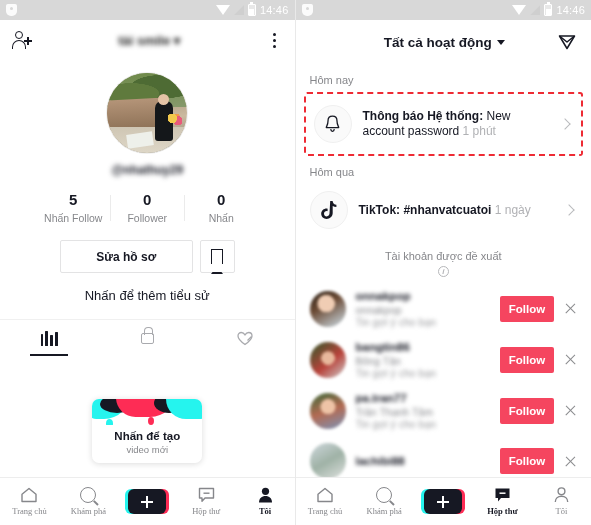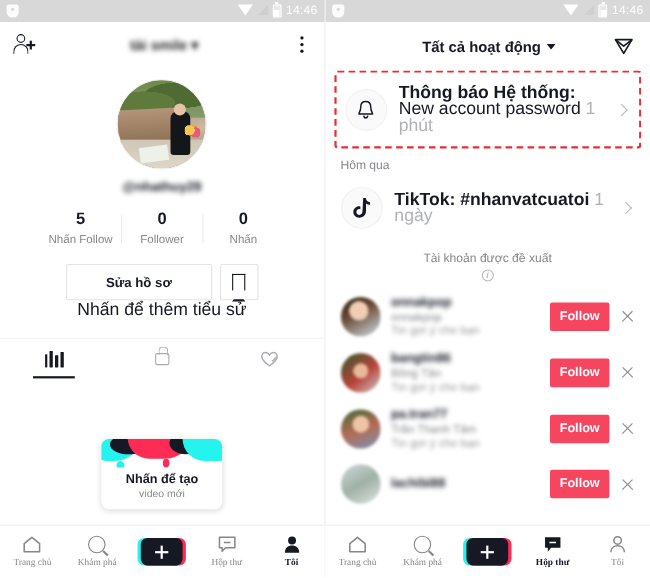--- a/index.html
+++ b/index.html
@@ -12,21 +12,21 @@
   .screens { display: flex; width: 591px; height: 525px; }
   .panel { width: 295.5px; height: 525px; position: relative; background: #fff; display: flex; flex-direction: column; }
   .panel.left { border-right: 1px solid #e9e9e9; }
 
   
   .statusbar {
     height: 20px; background: #d8d8d8; display: flex; align-items: center;
     padding: 0 6px; flex: 0 0 20px; position: relative;
   }
   .sb-left { display: flex; align-items: center; gap: 4px; }
-  .sb-right { margin-left: auto; display: flex; align-items: flex-start; gap: 4px; }
+  .sb-right { margin-left: auto; display: flex; align-items: center; gap: 4px; }
   .sb-shield { width: 11px; height: 12px; background: #fff; border-radius: 2px 2px 5px 5px; opacity: .92; position: relative; }
   .sb-shield:after { content:""; position:absolute; left:4px; top:3px; width:3px; height:3px; border-radius:50%; background:#d8d8d8; }
   .sb-wifi { width: 0; height: 0; border-left: 7px solid transparent; border-right: 7px solid transparent; border-top: 10px solid #fff; }
   .sb-sig { width: 10px; height: 10px; background: #cfcfcf; clip-path: polygon(100% 0,100% 100%,0 100%); }
   .sb-batt { width: 8px; height: 12px; border: 1.5px solid #fff; border-radius: 1px; position: relative; background: #e8e8e8; }
   .sb-batt:before { content:""; position:absolute; top:-3px; left:1.5px; width:3px; height:2px; background:#fff; }
   .sb-batt:after { content:""; position:absolute; left:0.5px; bottom:0.5px; right:0.5px; height:60%; background:#fff; }
   .sb-time { font-size: 11px; color: #ffffff; font-weight: 400; letter-spacing: .2px; }
 
   
@@ -70,21 +70,21 @@
   .actions { display: flex; align-items: center; gap: 7px; margin-top: 16px; }
   .btn-edit {
     width: 133px; height: 33px; border: 1px solid #e3e3e4; border-radius: 2px; background: #fff;
     font-size: 12px; font-weight: 700; color: #161823; display: flex; align-items: center; justify-content: center;
   }
   .btn-bookmark { width: 35px; height: 33px; border: 1px solid #e3e3e4; border-radius: 2px; background: #fff; display: flex; align-items: center; justify-content: center; }
   .bm { width: 12px; height: 15px; border: 1.7px solid #161823; border-bottom: none; position: relative; }
   .bm:after { content:""; position:absolute; left: -1.7px; bottom: -8px; width: 0; height: 0; border-left: 6.7px solid transparent; border-right: 6.7px solid transparent; border-bottom: 8px solid #fff; }
   .bm:before { content:""; position:absolute; left: -1.7px; bottom: -9.6px; width: 0; height: 0; border-left: 6.7px solid transparent; border-right: 6.7px solid transparent; border-bottom: 8px solid #161823; }
 
-  .bio { font-size: 16px; color: #161823; }
+  .bio { margin-top: 15px; font-size: 13px; color: #161823; }
 
   .ptabs { display: flex; width: 100%; margin-top: 16px; border-top: 1px solid #f0f0f0; }
   .ptab { flex: 1; height: 36px; display: flex; align-items: center; justify-content: center; position: relative; }
   .ptab.active:after { content:""; position:absolute; bottom: 0; left: 50%; transform: translateX(-50%); width: 38px; height: 2px; background: #161823; }
   .ic-grid { display: flex; gap: 2.5px; align-items: flex-end; }
   .ic-grid i { width: 2.4px; height: 14px; background: #161823; display: block; border-radius: 0.5px; }
   .ic-grid i:nth-child(1){height:12px} .ic-grid i:nth-child(2){height:15px} .ic-grid i:nth-child(3){height:11px} .ic-grid i:nth-child(4){height:14px}
   .ic-lock { width: 13px; height: 11px; border: 1.6px solid #a9aaae; border-radius: 2px; position: relative; }
   .ic-lock:before { content:""; position:absolute; left: 2.2px; top: -7px; width: 6.6px; height: 7px; border: 1.6px solid #a9aaae; border-bottom: none; border-radius: 4px 4px 0 0; }
   .ic-heart { position: relative; width: 16px; height: 15px; }
@@ -131,21 +131,21 @@
   .ic-send { width: 20px; height: 20px; flex: 0 0 20px; }
 
   .notif-body { flex: 1; overflow: hidden; }
   .sect-title { font-size: 11px; color: #86878b; padding: 10px 14px 6px; }
   .sect-title.sugg { display: flex; align-items: center; gap: 4px; padding-top: 14px; flex-direction: column; }
   .info-i { width: 11px; height: 11px; border: 1px solid #b6b7ba; border-radius: 50%; color: #b6b7ba; font-size: 8px; line-height: 9px; text-align: center; font-style: italic; font-weight: 700; }
 
   .hl-wrap { margin: 0 8px; border: 2px dashed #ee2b34; border-radius: 3px; padding: 4px 2px; }
   .notif-row { display: flex; align-items: center; padding: 7px 6px; gap: 11px; }
   .n-avatar { width: 38px; height: 38px; border-radius: 50%; background: #fafafa; border: 1px solid #f0f0f0; display: flex; align-items: center; justify-content: center; flex: 0 0 38px; }
-  .n-text { flex: 1; font-size: 16px; line-height: 15px; color: #161823; }
+  .n-text { flex: 1; font-size: 12px; line-height: 15px; color: #161823; }
   .n-text b { font-weight: 700; }
   .n-time { color: #b0b1b4; font-weight: 400; }
   .chev { width: 8px; height: 8px; border-right: 1.6px solid #b9babd; border-top: 1.6px solid #b9babd; transform: rotate(45deg); flex: 0 0 8px; margin-right: 4px; }
   .bell { width: 17px; height: 18px; position: relative; }
 
   .notif-row.plain { padding: 7px 14px; }
   .tiktok-note { width: 19px; height: 20px; }
 
   .sugg-row { display: flex; align-items: center; padding: 7px 14px; gap: 10px; }
   .s-avatar { width: 36px; height: 36px; border-radius: 50%; flex: 0 0 36px; filter: blur(1.4px); }
@@ -338,20 +338,21 @@
       <span class="ic-send">
         <svg width="20" height="20" viewBox="0 0 20 20">
             <path d="M2.5 4 L17.5 4 L10 16.5 Z" fill="none" stroke="#161823" stroke-width="1.5" stroke-linejoin="round"></path>
             <path d="M2.5 4 L10 10 L17.5 4" fill="none" stroke="#161823" stroke-width="1.5" stroke-linejoin="round"></path>
           </svg>
       </span>
     </div>
 
     <div class="notif-body">
 
+      <div class="sect-title">Hôm nay</div>
 
       <div class="hl-wrap">
         <div class="notif-row">
           <span class="n-avatar">
             <span class="bell">
               <svg width="17" height="18" viewBox="0 0 17 18">
                   <path d="M8.5 1.2 C5.6 1.2 4 3.1 4 6 C4 10 2.3 11.4 2.3 12.6 L14.7 12.6 C14.7 11.4 13 10 13 6 C13 3.1 11.4 1.2 8.5 1.2 Z" fill="none" stroke="#161823" stroke-width="1.3" stroke-linejoin="round"></path>
                   <path d="M6.7 14.2 C6.9 15.6 7.6 16.3 8.5 16.3 C9.4 16.3 10.1 15.6 10.3 14.2" fill="none" stroke="#161823" stroke-width="1.3"></path>
                 </svg>
             </span>

